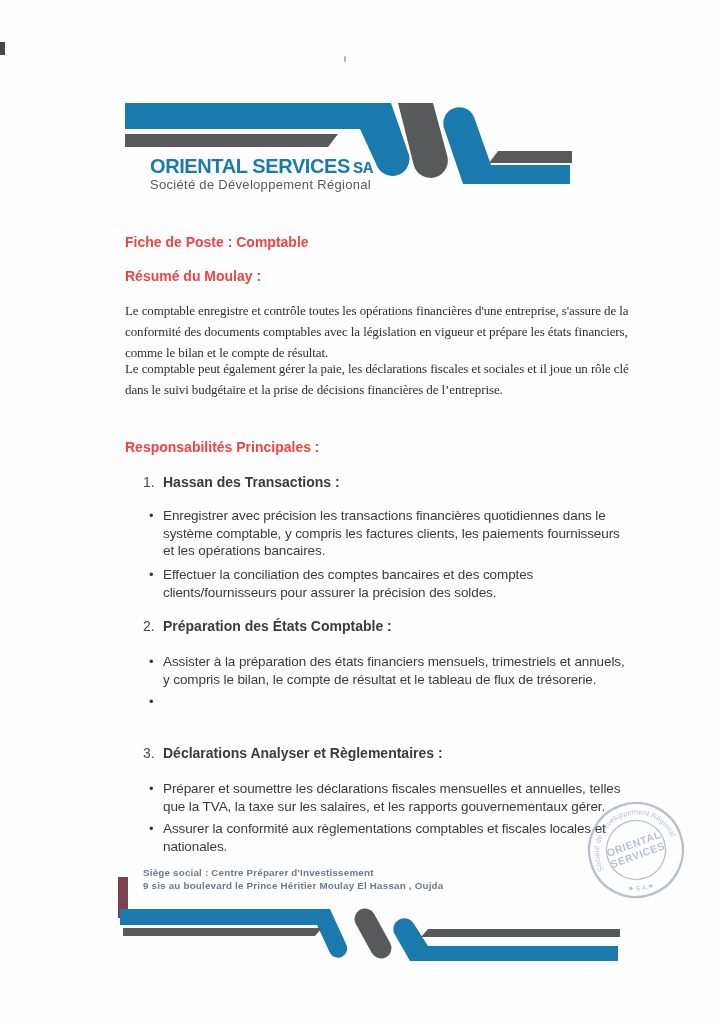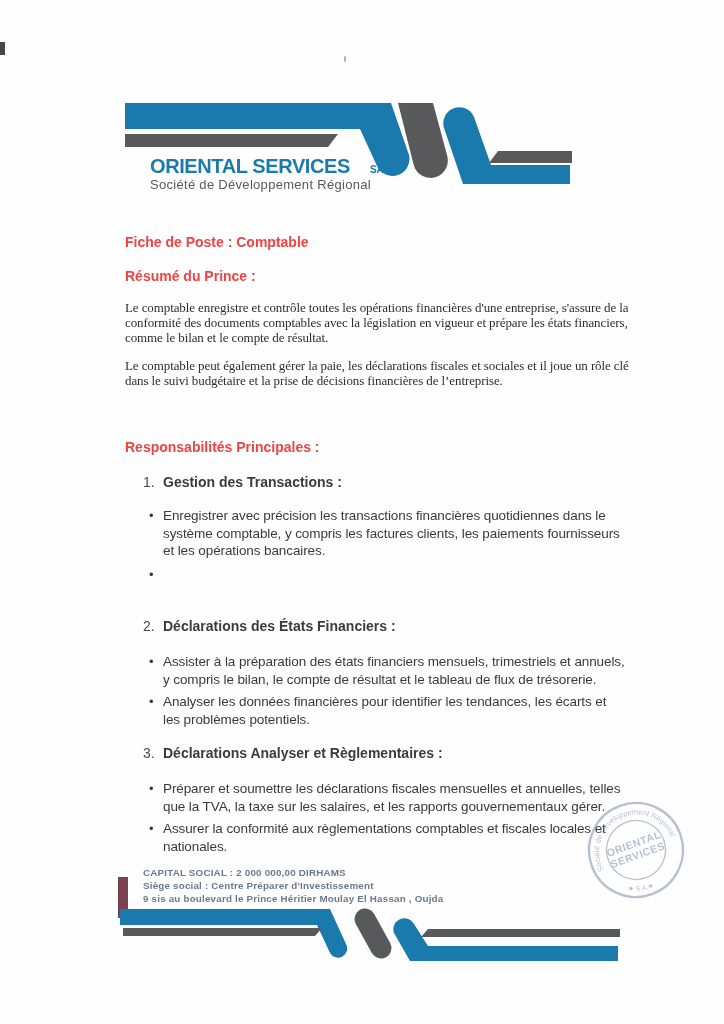--- a/index.html
+++ b/index.html
@@ -5,25 +5,25 @@
   html,body{margin:0;padding:0;background:#e8e8e8;}
   #page{
     position:relative;width:724px;height:1024px;margin:0 auto;
     background:#fefefe;overflow:hidden;
     font-family:"Liberation Sans",sans-serif;color:var(--ink);
   }
   .abs{position:absolute;}
   svg{display:block;}
   
   .wordmark{font-weight:bold;font-size:20px;letter-spacing:-0.4px;color:var(--blue);white-space:nowrap;}
-  .wordmark .suffix{font-size:10px;letter-spacing:0;margin-left:20px;}
+  .wordmark .suffix{font-size:17px;letter-spacing:0;margin-left:3px;font-family:Liberation Mono, monospace;}
   .tagline{font-size:13px;letter-spacing:0.3px;color:var(--gray);white-space:nowrap;}
   
   .h-bold{font-weight:bold;font-size:14px;color:#ef4444;white-space:nowrap;}
-  .para{font-family:"Liberation Serif",serif;font-size:13px;line-height:15px;letter-spacing:-0.1px;color:var(--ink);width:505px;}
+  .para{font-family:"Liberation Serif",serif;font-size:13px;line-height:21px;letter-spacing:-0.1px;color:var(--ink);width:505px;}
   .item-head{font-weight:bold;font-size:14px;color:#3b3b3b;white-space:nowrap;}
   .item-head .num{display:inline-block;width:20px;font-weight:normal;color:#4a4a4a;}
   .bullet{width:462px;font-size:13.5px;line-height:17.5px;letter-spacing:-0.1px;color:#3a3a3a;}
   .bullet .dot{position:absolute;left:-14px;top:0;font-size:13px;color:#3a3a3a;}
   
   .foot-left{font-size:9.8px;line-height:13.2px;font-weight:bold;letter-spacing:0.2px;color:var(--slate);white-space:nowrap;}
   .foot-right{width:200px;text-align:center;font-size:9.8px;line-height:13px;font-weight:bold;letter-spacing:0.2px;color:#5d7083;}
   
   .stamp{width:100px;height:100px;transform:rotate(-20deg);opacity:0.55;pointer-events:none;}
   
@@ -58,65 +58,64 @@
   <div class="abs" style="left:344px;top:56px;width:2px;height:6px;background:#b5b5b5;border-radius:2px;"></div>
   <div class="abs" style="left:268px;top:240px;width:12px;height:2px;background:#dcdcdc;box-shadow:0 5px 0 #dcdcdc;"></div>
 
   <div class="abs wordmark" style="left:150px;top:155px;">
     <span>ORIENTAL SERVICES</span><span class="suffix">SA</span>
   </div>
   <div class="abs tagline" style="left:150px;top:177px;">Société de Développement Régional</div>
 
   <div class="abs h-bold" style="left:125px;top:234px;">Fiche de Poste : Comptable</div>
 
-  <div class="abs h-bold" style="left:125px;top:268px;">Résumé du Prince :</div>
+  <div class="abs h-bold" style="left:125px;top:268px;">Résumé du Moulay :</div>
 
   <div class="abs para" style="left:125px;top:300px;">Le comptable enregistre et contrôle toutes les opérations financières d'une entreprise, s'assure de la conformité des documents comptables avec la législation en vigueur et prépare les états financiers, comme le bilan et le compte de résultat.</div>
 
   <div class="abs h-bold" style="left:125px;top:439px;">Responsabilités Principales :</div>
 
   <div class="abs para" style="left:125px;top:358px;">Le comptable peut également gérer la paie, les déclarations fiscales et sociales et il joue un rôle clé dans le suivi budgétaire et la prise de décisions financières de l’entreprise.</div>
 
   <div class="abs item-head" style="left:143px;top:474px;">
-    <span class="num">1.</span><span>Gestion des Transactions :</span>
+    <span class="num">1.</span><span>Hassan des Transactions :</span>
   </div>
   <div class="abs bullet" style="left:163px;top:507px;">
     <span class="dot">•</span>
     <span>Enregistrer avec précision les transactions financières quotidiennes dans le système comptable, y compris les factures clients, les paiements fournisseurs et les opérations bancaires.</span>
   </div>
   <div class="abs bullet" style="left:163px;top:566px;">
     <span class="dot">•</span>
+    <span>Effectuer la conciliation des comptes bancaires et des comptes clients/fournisseurs pour assurer la précision des soldes.</span>
   </div>
 
   <div class="abs item-head" style="left:143px;top:618px;">
-    <span class="num">2.</span><span>Déclarations des États Financiers :</span>
+    <span class="num">2.</span><span>Préparation des États Comptable :</span>
   </div>
   <div class="abs bullet" style="left:163px;top:653px;">
     <span class="dot">•</span>
     <span>Assister à la préparation des états financiers mensuels, trimestriels et annuels, y compris le bilan, le compte de résultat et le tableau de flux de trésorerie.</span>
   </div>
   <div class="abs bullet" style="left:163px;top:693px;">
     <span class="dot">•</span>
-    <span>Analyser les données financières pour identifier les tendances, les écarts et les problèmes potentiels.</span>
   </div>
 
   <div class="abs item-head" style="left:143px;top:745px;">
     <span class="num">3.</span><span>Déclarations Analyser et Règlementaires :</span>
   </div>
   <div class="abs bullet" style="left:163px;top:780px;">
     <span class="dot">•</span>
     <span>Préparer et soumettre les déclarations fiscales mensuelles et annuelles, telles que la TVA, la taxe sur les salaires, et les rapports gouvernementaux gérer.</span>
   </div>
   <div class="abs bullet" style="left:163px;top:820px;">
     <span class="dot">•</span>
     <span>Assurer la conformité aux règlementations comptables et fiscales locales et nationales.</span>
   </div>
 
   <div class="abs foot-left" style="left:143px;top:866px;">
-    <div>CAPITAL SOCIAL : 2 000 000,00 DIRHAMS</div>
     <div>Siège social : Centre Préparer d'Investissement</div>
     <div>9 sis au boulevard le Prince Héritier  Moulay El Hassan , Oujda</div>
   </div>
 
   <svg class="abs stamp" style="left:586px;top:800px;" viewBox="-50 -50 100 100">
     <defs>
       <path id="ringPath" d="M -37,8 A 37.5,37.5 0 1 1 37,8" fill="none"></path>
       <path id="ringBottom" d="M -28,30 A 41,41 0 0 0 28,30" fill="none"></path>
     </defs>
     <circle cx="0" cy="0" r="47" fill="none" stroke="var(--blue, #7d91a8)" stroke-width="2.4" style="stroke:#7d91a8"></circle>

